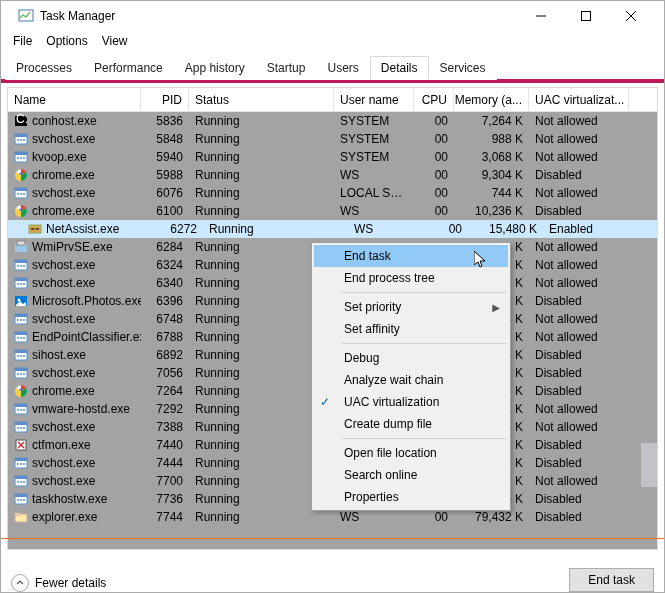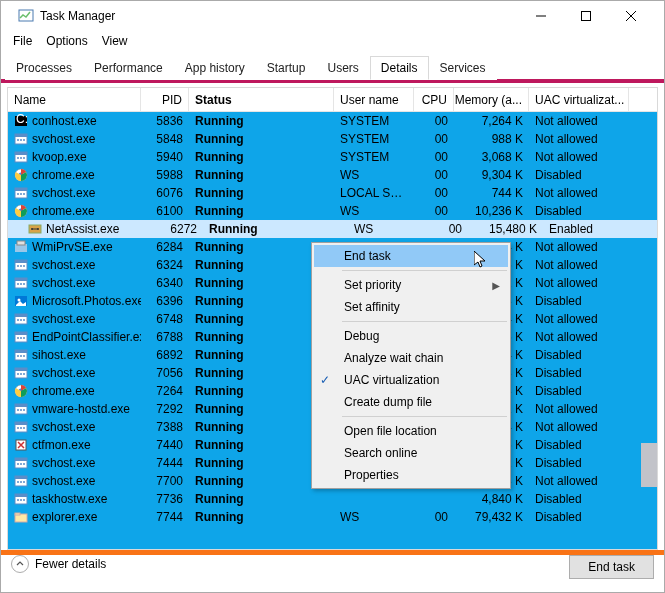--- a/index.html
+++ b/index.html
@@ -12,43 +12,43 @@
 .titlebar .ctl svg { width: 10px; height: 10px; }
 
 .menubar { height: 20px; padding: 0 12px; display: flex; gap: 14px; align-items: center; }
 .menubar span { cursor: default; }
 
 .tabs { display: flex; border-bottom: 4px solid #be185d; padding-left: 4px; margin-top: 4px; }
 .tab { padding: 4px 10px; border: 1px solid transparent; border-bottom: none; cursor: default; position: relative; top: 1px; background: #fff; }
 .tab.active { border-color: #d9d9d9; border-bottom: 1px solid #fff; }
 .tab:not(.active) { color: #222; }
 
-.tablewrap { position: absolute; top: 86px; left: 6px; right: 6px; bottom: 42px; border: 1px solid #d9d9d9; overflow: hidden; background: #0ea5e9; }
+.tablewrap { position: absolute; top: 86px; left: 6px; right: 6px; bottom: 42px; border: 1px solid #d9d9d9; overflow: hidden; background: #a3a3a3; }
 .headrow { display: flex; border-bottom: 1px solid #e5e5e5; height: 24px; align-items: center; background: #fff; }
 .headrow .col { padding: 0 6px; border-right: 1px solid #e5e5e5; height: 100%; display: flex; align-items: center; overflow: hidden; white-space: nowrap; }
 .row { display: flex; height: 18px; align-items: center; white-space: nowrap; }
 .row.selected { background: #cce8ff; justify-content: center; }
 .row .col { padding: 0 6px; overflow: hidden; text-overflow: ellipsis; }
 .col.name { width: 133px; display: flex; align-items: center; gap: 4px; }
 .col.pid { width: 48px; text-align: right; justify-content: flex-end; }
-.col.status { width: 145px; font-weight: bold; }
+.col.status { width: 145px; }
 .col.user { width: 80px; }
 .col.cpu { width: 40px; text-align: right; justify-content: flex-end; }
 .col.mem { width: 75px; text-align: right; justify-content: flex-end; }
 .col.uac { width: 100px; }
 .row .icon { width: 14px; height: 14px; flex: none; display: inline-flex; align-items: center; justify-content: center; }
 
 .ctxmenu { position: absolute; left: 310px; top: 241px; width: 200px; background: #f0f0f0; border: 1px solid #a0a0a0; box-shadow: 2px 2px 4px rgba(0,0,0,0.25); padding: 2px; z-index: 10; }
 .ctxitem { height: 22px; display: flex; align-items: center; padding-left: 30px; position: relative; cursor: default; }
 .ctxitem.hi { background: #91c9f7; }
 .ctxitem .check { position: absolute; left: 6px; color: #1a5fb4; }
 .ctxitem .sub { margin-left: auto; margin-right: 8px; font-size: 10px; color: #555; }
 .ctxsep { height: 1px; background: #d0d0d0; margin: 3px 1px 3px 28px; }
 
-.footer { position: absolute; left: 0; right: 0; bottom: 0; height: 42px; border-top: 5px solid #f97316; display: flex; align-items: flex-start; padding: 0 10px; }
+.footer { position: absolute; left: 0; right: 0; bottom: 0; height: 54px; border-top: 1px solid #f97316; display: flex; align-items: flex-end; padding: 0 10px; }
 .fewer { display: flex; align-items: center; gap: 6px; cursor: default; }
 .fewer .chev { width: 18px; height: 18px; border: 1px solid #adadad; border-radius: 50%; display: flex; align-items: center; justify-content: center; }
 .btn { margin-left: auto; padding: 4px 18px; border: 1px solid #adadad; background: #e1e1e1; cursor: default; }
 
 .scrollthumb { position: absolute; right: 0; top: 355px; width: 16px; height: 44px; background: #c2c3c9; }
 .cursor { position: absolute; left: 473px; top: 250px; z-index: 20; pointer-events: none; }
 .cursor svg { width: 16px; height: 20px; }
 </style>
 </head>
 <body>
@@ -552,20 +552,23 @@
         <div class="col uac">Disabled</div>
       </div>
     </div>
   <div class="scrollthumb"></div>
 </div>
 
 <div class="ctxmenu">
   <div class="ctxitem hi">
       <span>End task</span>
     </div>
+  <div class="ctxitem">
+      <span>End process tree</span>
+    </div>
   <div class="ctxsep"></div>
   <div class="ctxitem">
       <span>Set priority</span>
       <span class="sub">▶</span>
     </div>
   <div class="ctxitem">
       <span>Set affinity</span>
     </div>
   <div class="ctxsep"></div>
   <div class="ctxitem">

